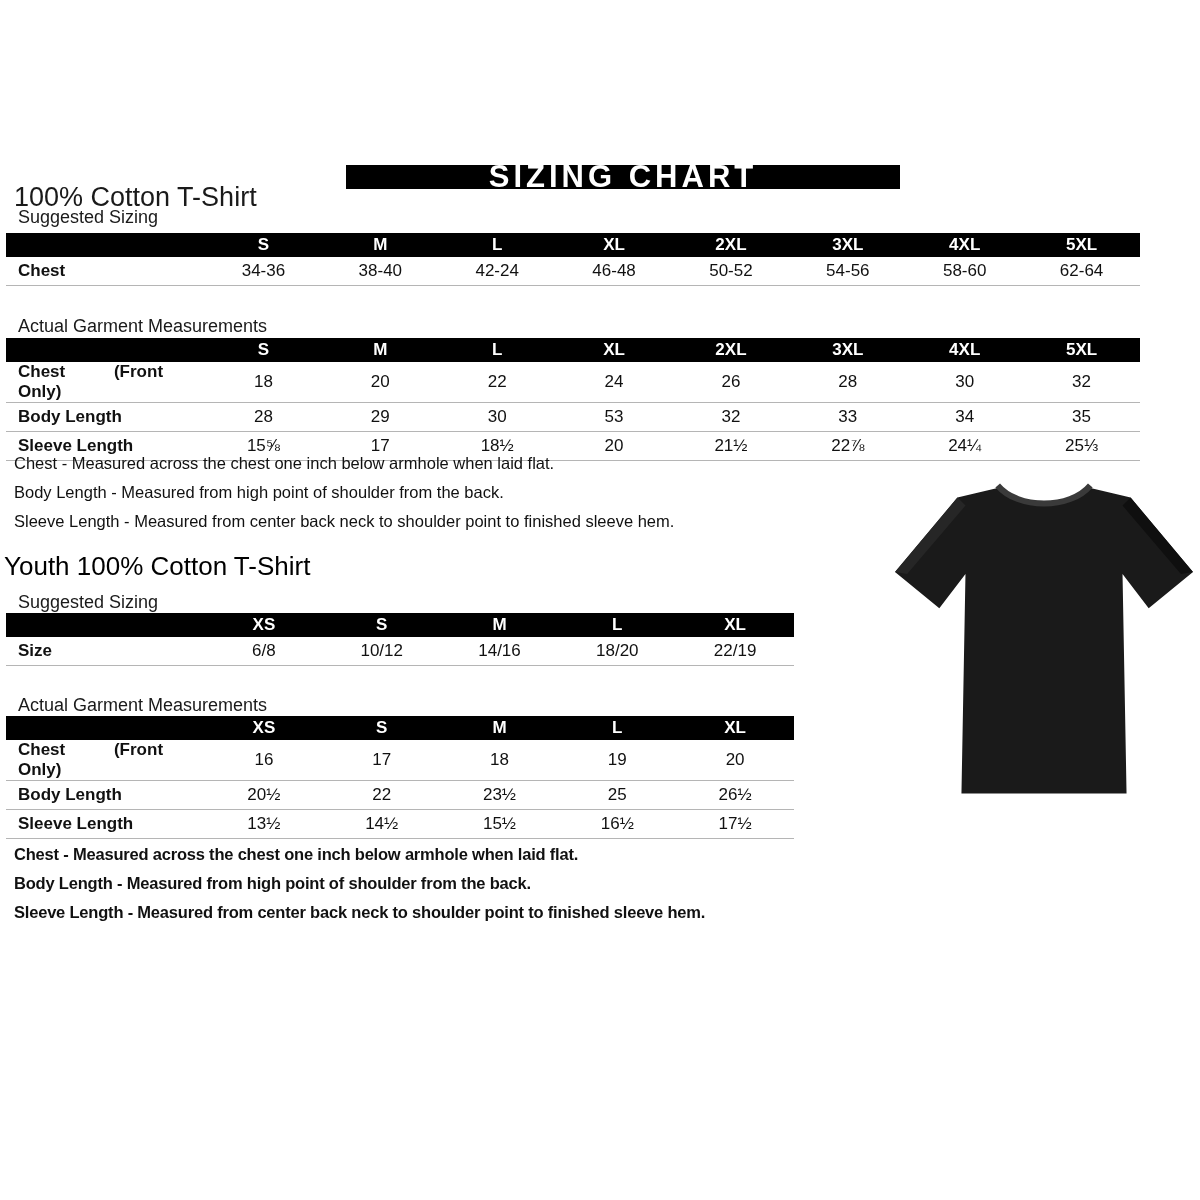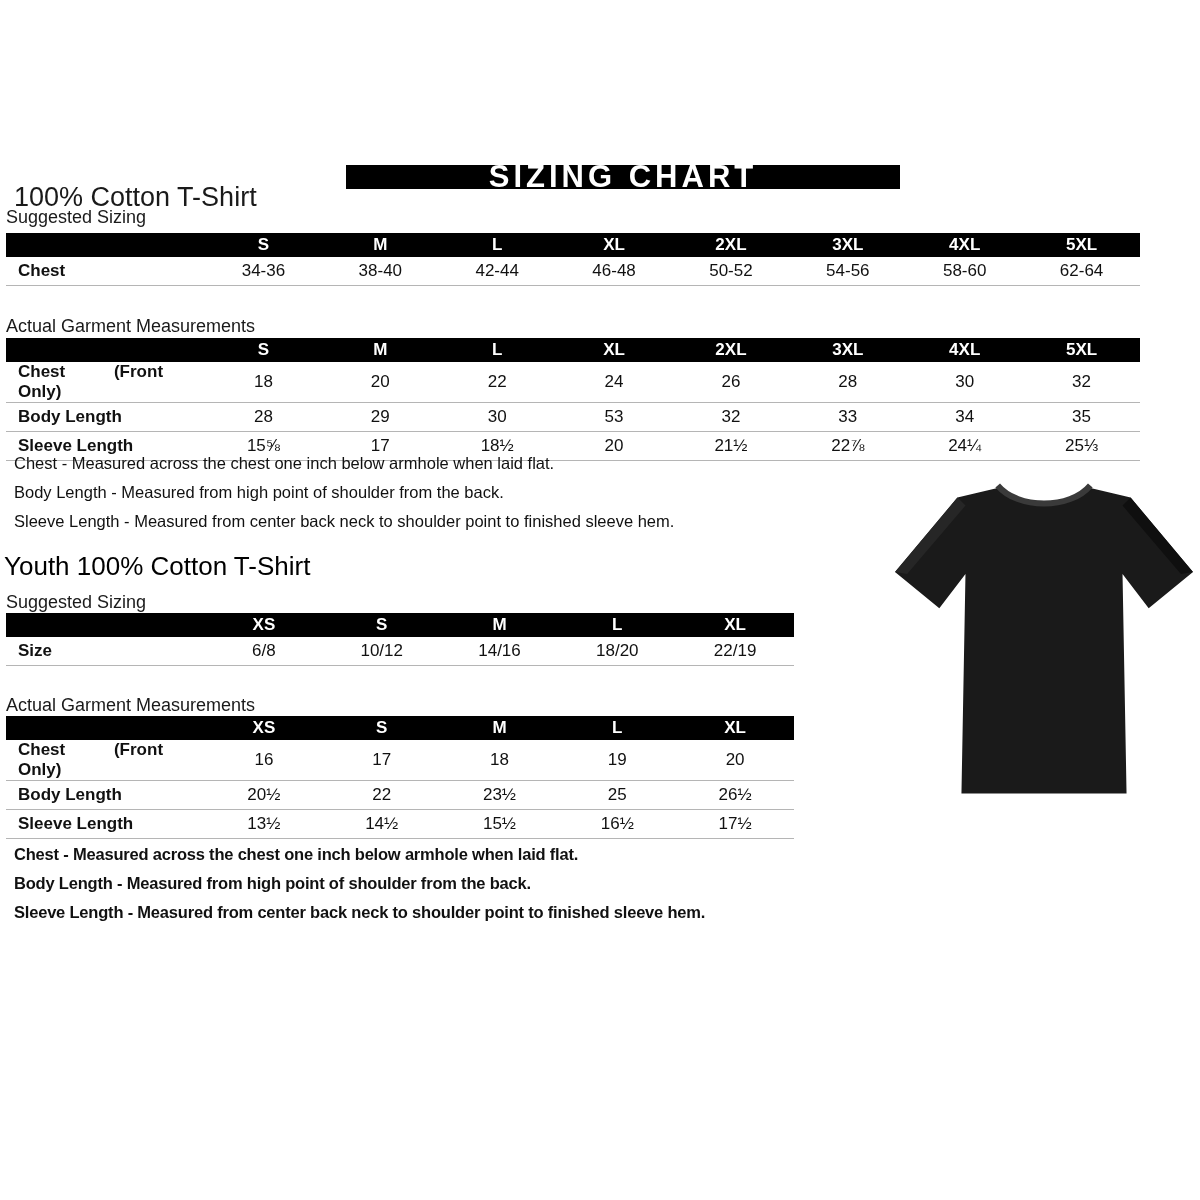--- a/index.html
+++ b/index.html
@@ -5,21 +5,21 @@
   html,body{margin:0;padding:0;}
   body{
     width:1200px;height:1200px;position:relative;background:#ffffff;
     font-family:"Liberation Sans", sans-serif;color:#111;overflow:hidden;
   }
   .abs{position:absolute;}
   .page-title{left:14px;top:182px;font-size:27px;font-weight:400;color:#1a1a1a;}
   .banner{left:346px;top:165px;width:554px;height:24px;background:#000;
     display:flex;align-items:center;justify-content:center;}
   .banner span{color:#fff;font-weight:700;font-size:31px;letter-spacing:4px;}
-  .section-label{left:6px;font-size:18px;color:#1a1a1a;}
+  .section-label{left:18px;font-size:18px;color:#1a1a1a;}
   .youth-title{left:4px;top:551px;font-size:26px;font-weight:400;color:#000;}
 
   .tablewrap{left:6px;}
   .tablewrap.adult{width:1134px;}
   .tablewrap.youth{width:788px;}
   table{border-collapse:collapse;width:100%;table-layout:fixed;}
   thead th{background:#000;color:#fff;font-size:17px;font-weight:700;
     height:24px;padding:0 2px;text-align:center;}
   th.labelcol{width:195px;}
   tbody td{font-size:17px;text-align:center;height:28px;
@@ -57,21 +57,21 @@
           <th>3XL</th>
           <th>4XL</th>
           <th>5XL</th>
         </tr>
       </thead>
       <tbody>
         <tr>
           <td class="rl"><span class="lbl">Chest</span></td>
           <td>34-36</td>
           <td>38-40</td>
-          <td>42-44</td>
+          <td>42-24</td>
           <td>46-48</td>
           <td>50-52</td>
           <td>54-56</td>
           <td>58-60</td>
           <td>62-64</td>
         </tr>
       </tbody>
     </table>
   </div>
 

